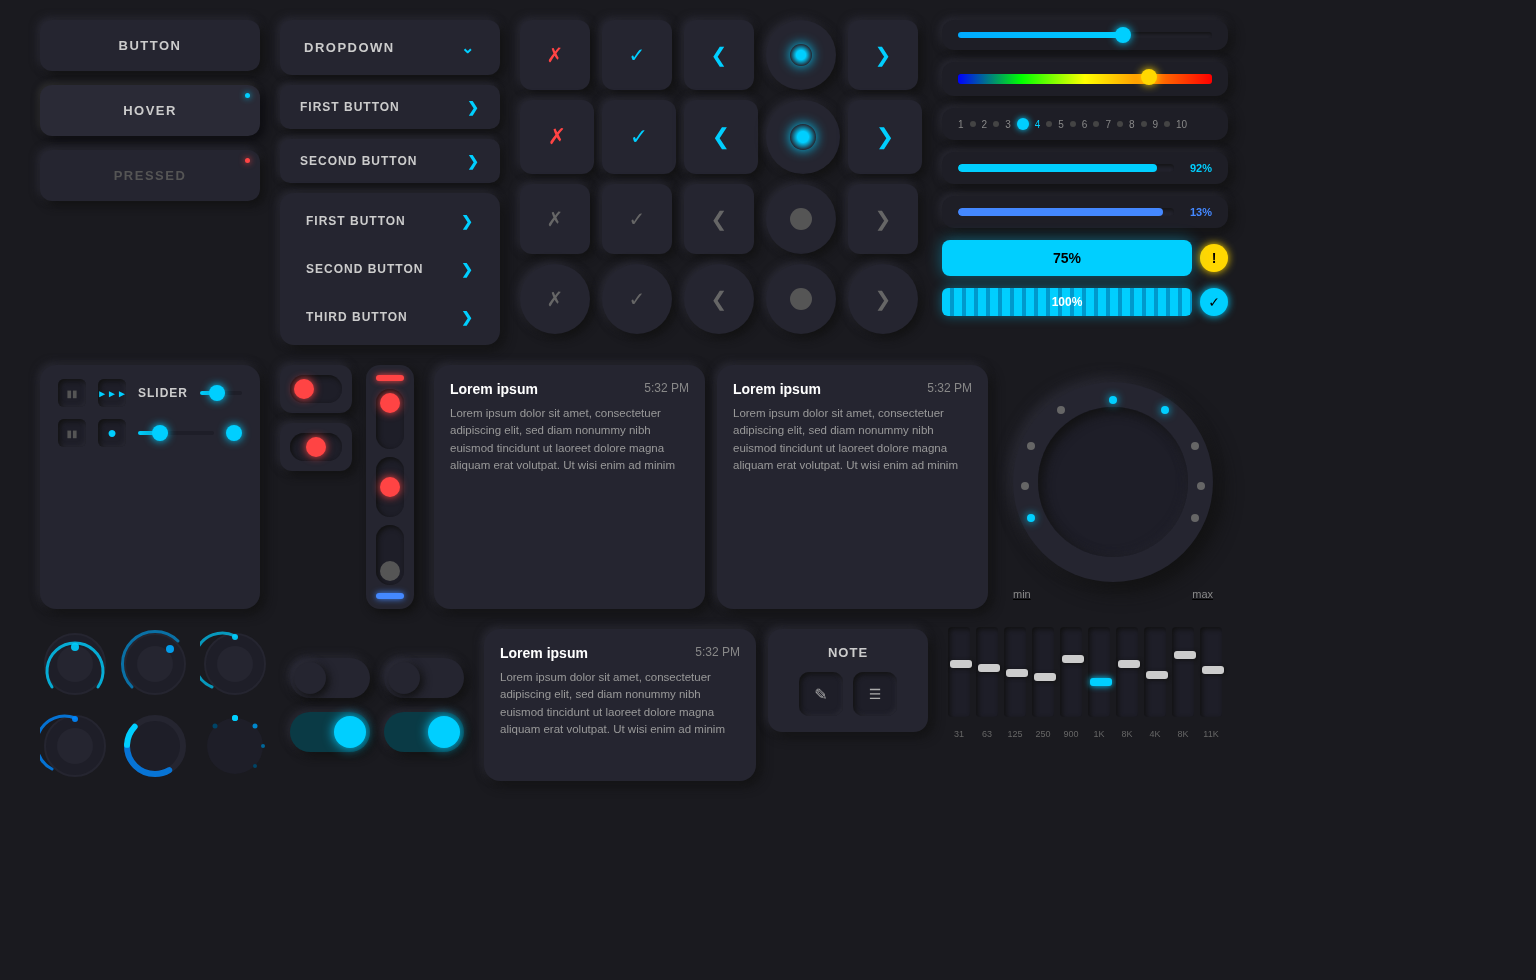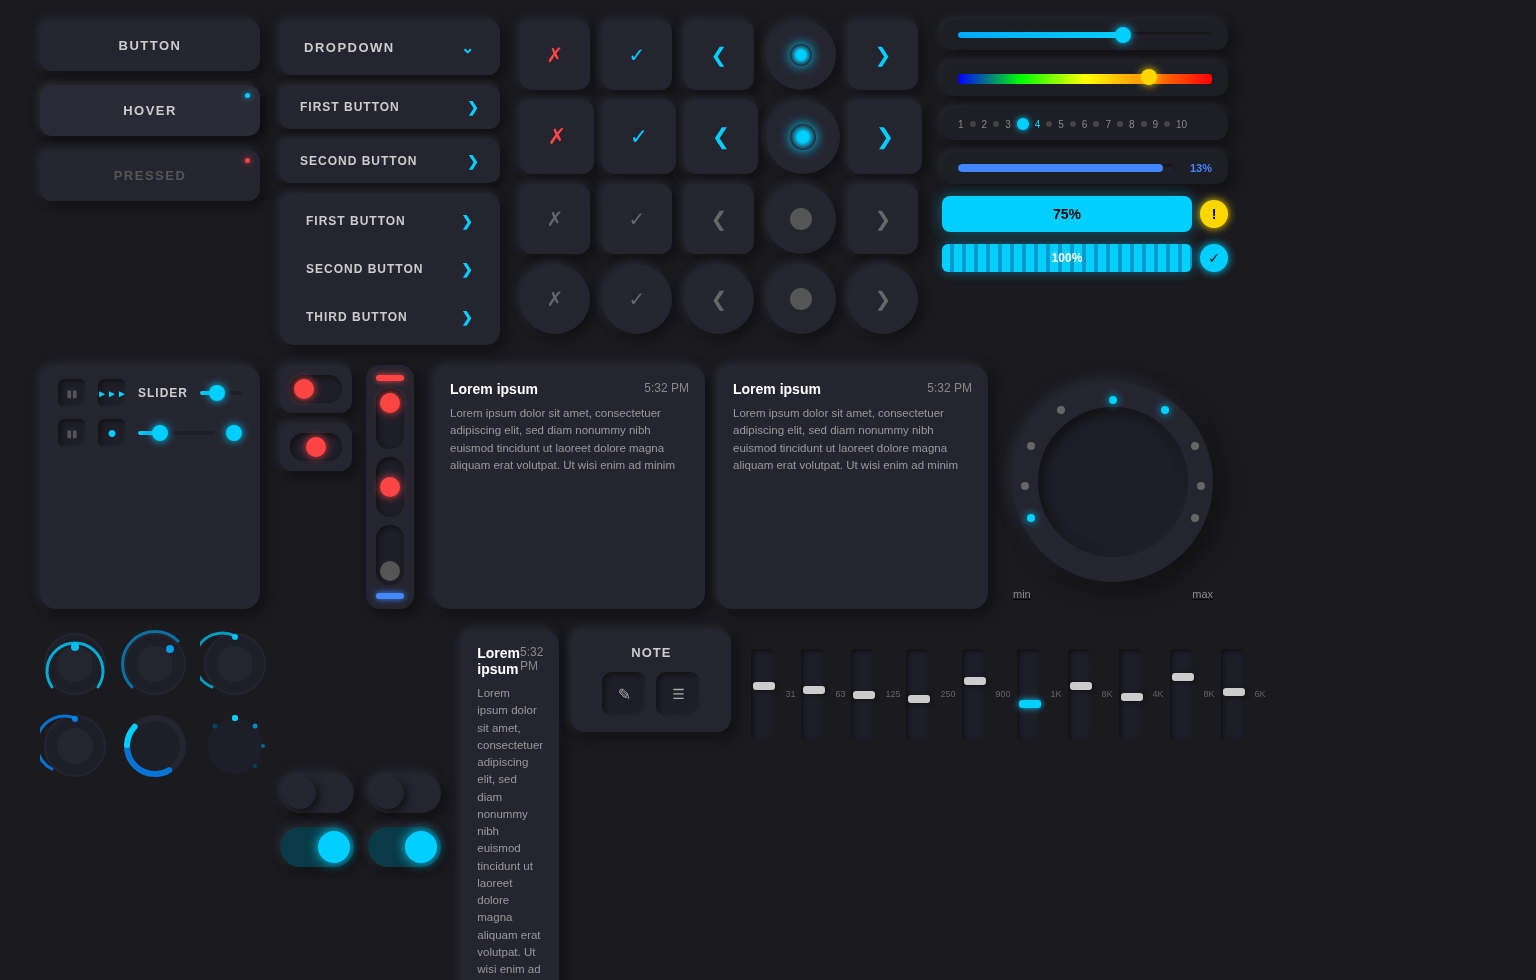--- a/index.html
+++ b/index.html
@@ -367,21 +367,21 @@
     .knob-dot {
       position: absolute;
       width: 8px; height: 8px;
       border-radius: 50%;
       background: #666;
     }
     .knob-dot.lit { background: #00cfff; box-shadow: 0 0 8px #00cfff; }
     .knob-labels { display: flex; justify-content: space-between; width: 200px; margin-top: 6px; }
     .knob-label-text { color: #888; font-size: 11px; }
     .eq-bar-group {
-      display: flex; flex-direction: row; align-items: center; gap: 12px;
+      display: flex; flex-direction: column; align-items: center; gap: 12px;
     }
     .eq-bar-label { color: #666; font-size: 9px; }
 
     
     .note-card {
       background: #252530;
       border-radius: 14px;
       padding: 16px;
       box-shadow: 4px 4px 12px #111, -2px -2px 8px #2e2e3a;
     }
@@ -590,20 +590,28 @@
           <span style="color:#888; font-size:10px;">7</span>
           <div class="step-dot"></div>
           <span style="color:#888; font-size:10px;">8</span>
           <div class="step-dot"></div>
           <span style="color:#888; font-size:10px;">9</span>
           <div class="step-dot"></div>
           <span style="color:#888; font-size:10px;">10</span>
         </div>
       </div>
 
+      <div style="background:#1e1e26; border-radius:12px; padding:10px 16px; box-shadow:4px 4px 12px #111,-2px -2px 8px #2e2e3a;">
+        <div class="progress-row">
+          <div class="progress-track" style="height:8px;">
+            <div class="progress-fill-cyan" style="width:92%;"></div>
+          </div>
+          <span class="progress-pct">92%</span>
+        </div>
+      </div>
 
       <div style="background:#1e1e26; border-radius:12px; padding:10px 16px; box-shadow:4px 4px 12px #111,-2px -2px 8px #2e2e3a;">
         <div class="progress-row">
           <div class="progress-track" style="height:8px;">
             <div class="progress-fill-blue" style="width:95%;"></div>
           </div>
           <span class="progress-pct blue">13%</span>
         </div>
       </div>
 
@@ -886,18 +894,18 @@
         <div class="eq-bar-group">
           <div class="v-slider-track" style="height:90px; width:22px; position:relative;">
             <div class="v-slider-thumb-h" style="bottom:65%;"></div>
           </div>
           <span class="eq-bar-label">8K</span>
         </div>
         <div class="eq-bar-group">
           <div class="v-slider-track" style="height:90px; width:22px; position:relative;">
             <div class="v-slider-thumb-h" style="bottom:48%;"></div>
           </div>
-          <span class="eq-bar-label">6K</span>
+          <span class="eq-bar-label">11K</span>
         </div>
       </div>
     </div>
   </div>
 </div>
 
 </body></html>

